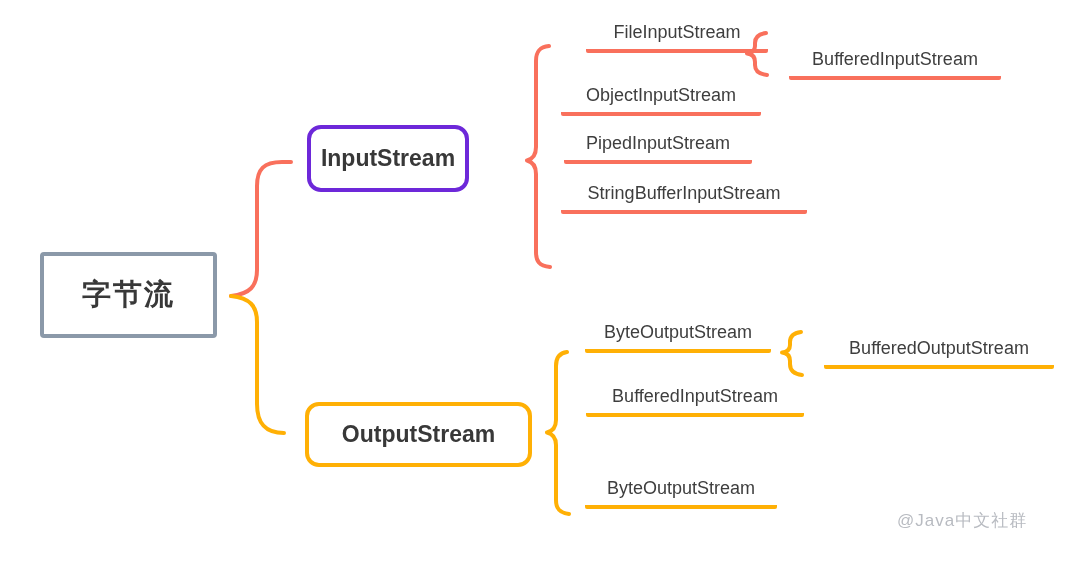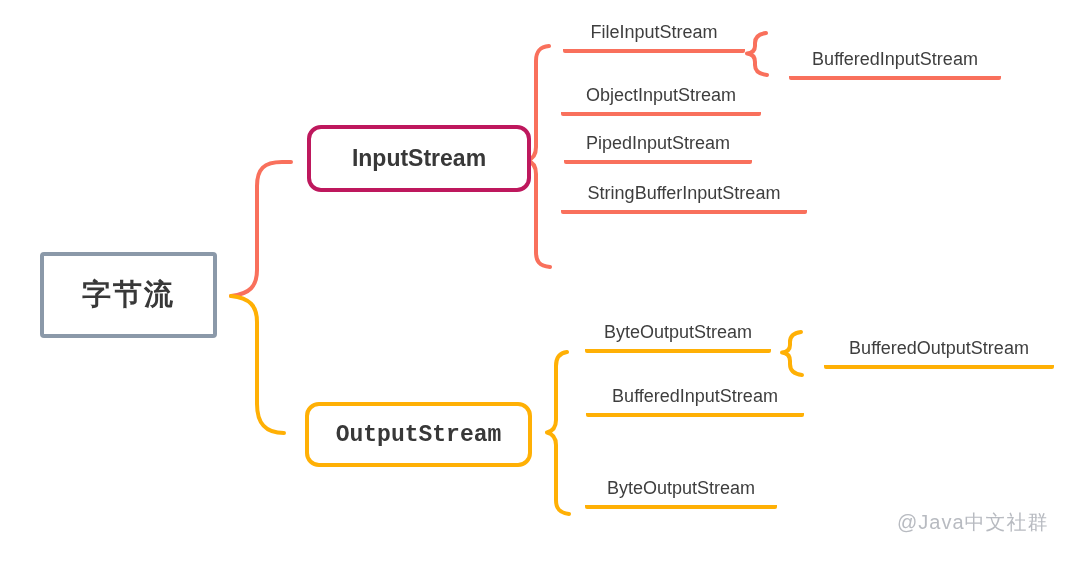--- a/index.html
+++ b/index.html
@@ -15,47 +15,47 @@
   .box {
     position:absolute; display:flex; align-items:center; justify-content:center;
     background:#ffffff; color:#383838; font-weight:bold; white-space:nowrap;
   }
   .root-box {
     left:40px; top:252px; width:177px; height:86px;
     border:4px solid #8b99a9; border-radius:4px;
     font-size:29px; letter-spacing:2px;
   }
   .main-box { border-radius:14px; font-size:23px; }
-  .input-box  { left:307px; top:125px; width:224px; height:67px; border:4px solid #be185d; }
-  .output-box { left:305px; top:402px; width:227px; height:65px; border:4px solid #ffb005;font-family:Liberation Mono, monospace; }
+  .input-box  { left:307px; top:125px; width:162px; height:67px; border:4px solid #6d28d9; }
+  .output-box { left:305px; top:402px; width:227px; height:65px; border:4px solid #ffb005; }
 
   .leaf {
     position:absolute; font-size:18px; line-height:22px; color:#3e3e3e;
     text-align:center; padding-bottom:6px; white-space:nowrap;
     border-bottom:4px solid; border-radius:0 0 2px 2px;
   }
   .leaf.red    { border-color:#f9705c; }
   .leaf.yellow { border-color:#ffb005; }
 
-  .l-fis  { left:563px; top:21px;  width:182px; }
+  .l-fis  { left:586px; top:21px;  width:182px; }
   .l-bis  { left:789px; top:48px;  width:212px; }
   .l-ois  { left:561px; top:84px;  width:200px; }
   .l-pis  { left:564px; top:132px; width:188px; }
   .l-sbis { left:561px; top:182px; width:246px; }
   .l-bbis { left:564px; top:232px; width:230px; }
 
   .l-fos  { left:585px; top:321px; width:186px; }
   .l-bos  { left:824px; top:337px; width:230px; }
   .l-oos  { left:586px; top:385px; width:218px; }
   .l-pos  { left:585px; top:432px; width:201px; }
   .l-byos { left:585px; top:477px; width:192px; }
 
   .watermark {
     position:absolute; left:897px; top:509px;
-    font-size:20px; color:#b8bbc1; letter-spacing:1px; white-space:nowrap;
+    font-size:17px; color:#b8bbc1; letter-spacing:1px; white-space:nowrap;
   }
 </style>
 </head>
 <body>
 
 <div class="canvas">
 
   <svg class="layer" viewBox="0 0 1080 565" xmlns="http://www.w3.org/2000/svg">
     <path d="M 231 296 C 250 294 257 286 257 270 L 257 186 C 257 169 264 162 282 162 L 291 162" stroke="#f9705c"></path>
     <path d="M 231 296 C 250 298 257 306 257 322 L 257 404 C 257 423 265 433 284 433" stroke="#ffb005"></path>

